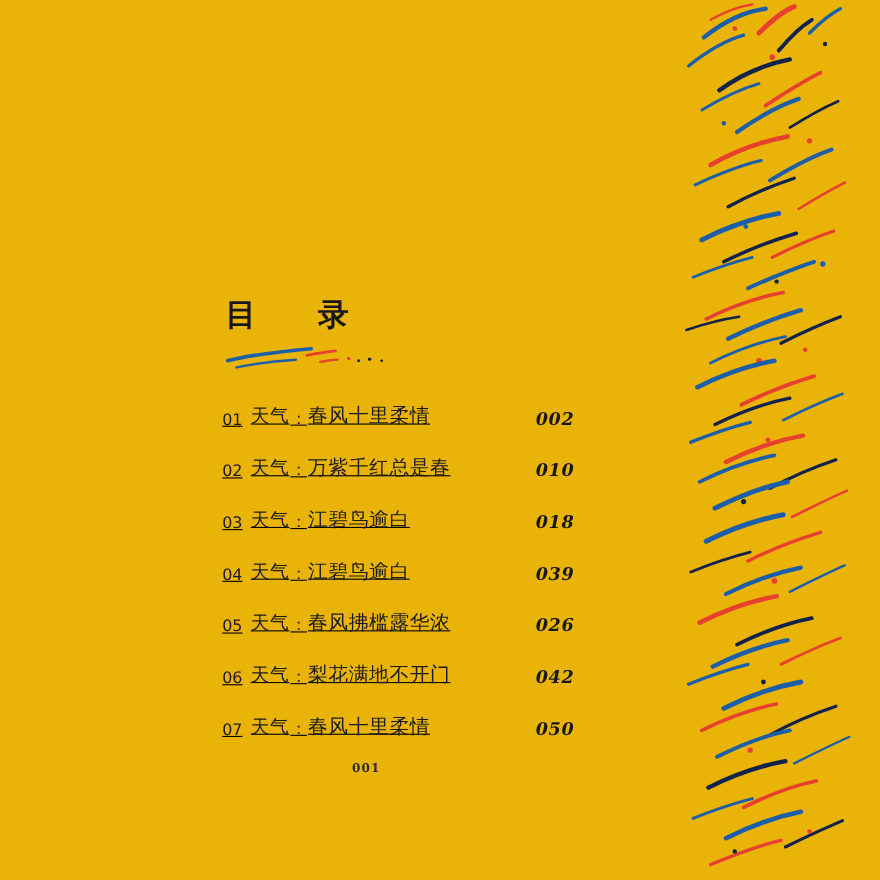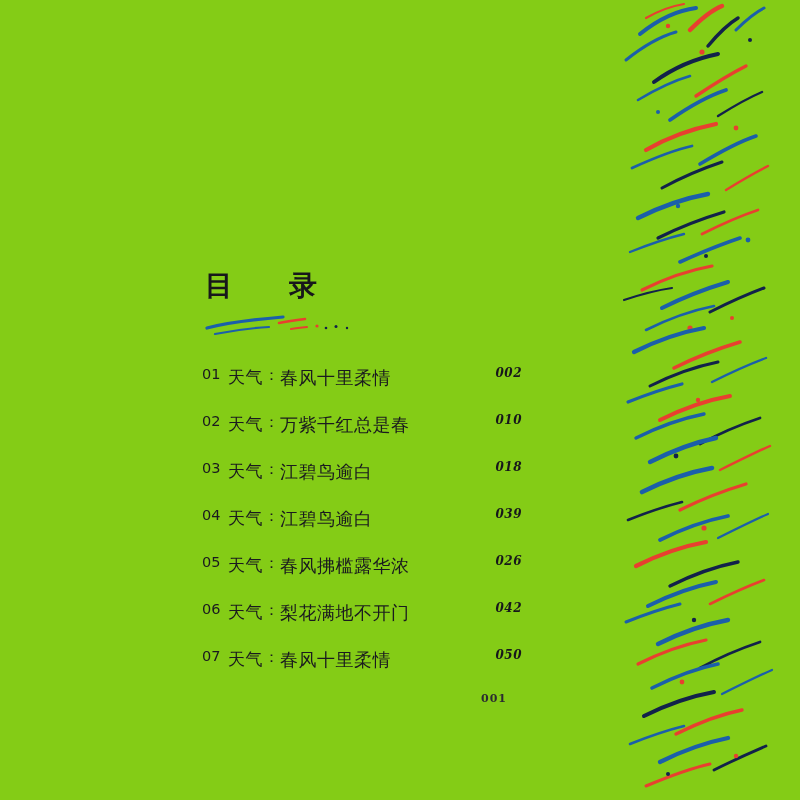--- a/index.html
+++ b/index.html
@@ -13,21 +13,21 @@
     overflow: hidden;
     font-family: "Liberation Sans", sans-serif;
     position: relative;
   }
 
   #page {
     position: absolute;
     left: 0; top: 0;
     width: 800px;
     height: 800px;
-    background: #84cc16;
+    background: #eab308;
   }
 
   
   #toc-title-wrap {
     position: absolute;
     left: 205px;
     top: 272px;
     width: 300px;
     height: 70px;
   }
@@ -85,38 +85,39 @@
     font-size: 18px;
     color: #1a1a1f;
     letter-spacing: 0.5px;
   }
   .toc-page {
     position: absolute;
     right: 0;
     font-family: "DejaVu Serif", "Liberation Serif", serif;
     font-style: italic;
     font-weight: 700;
-    font-size: 12px;
+    font-size: 16px;
     color: #17171b;
     letter-spacing: 0.5px;
   }
   .toc-row-inner {
     position: relative;
     width: 320px;
     display: flex;
-    align-items: flex-start;
+    align-items: flex-end;
+    text-decoration: underline;
   }
 
   
   #folio {
     position: absolute;
-    left: 347px;
+    left: 320px;
     top: 692px;
     width: 160px;
-    text-align: right;
+    text-align: left;
     font-family: "DejaVu Serif", "Liberation Serif", serif;
     font-size: 11px;
     font-weight: 700;
     color: #2b2b30;
     letter-spacing: 1px;
   }
 
   
   #brush-band {
     position: absolute;

